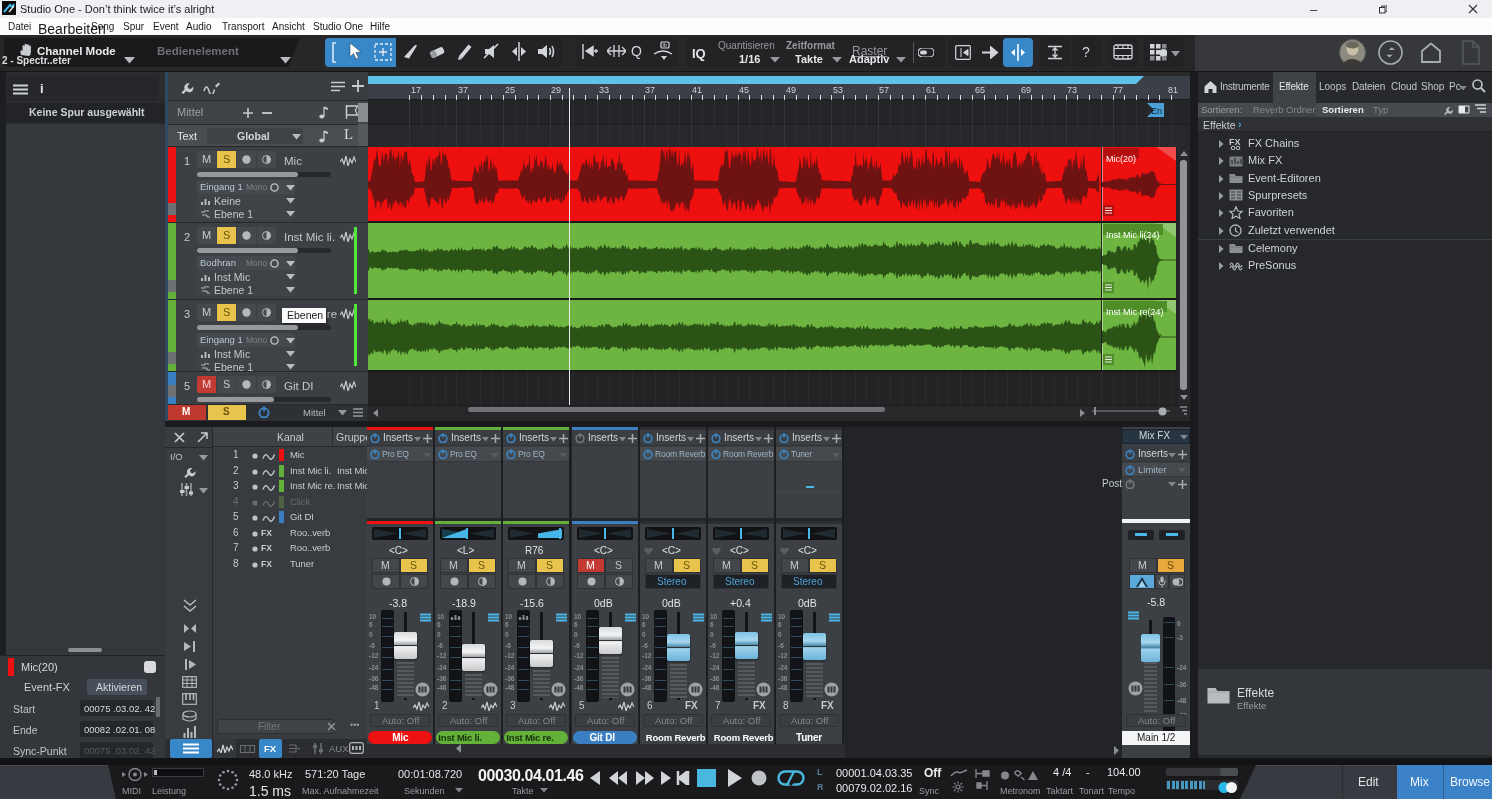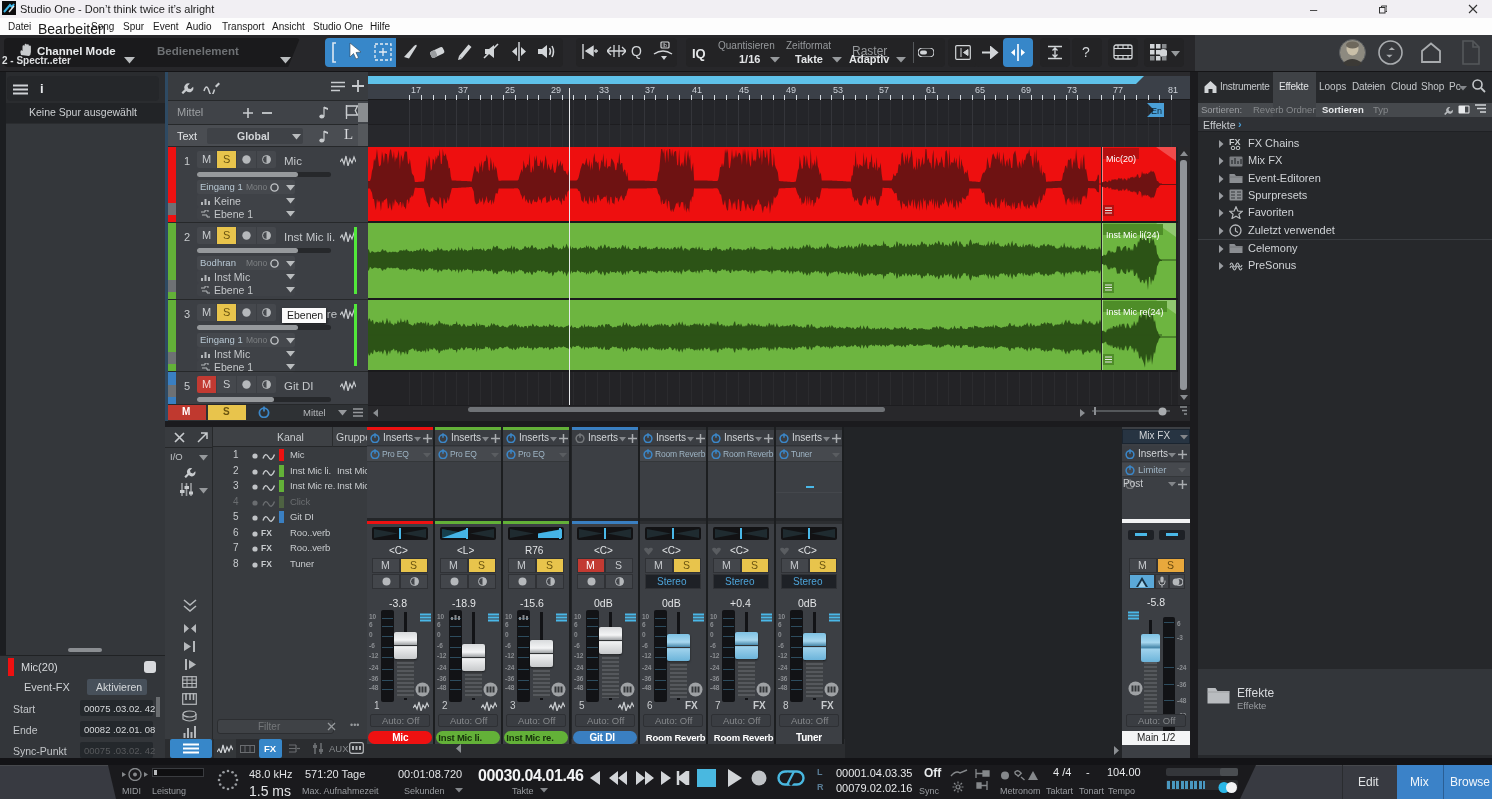--- a/index.html
+++ b/index.html
@@ -99,21 +99,21 @@
     <path d="M1 13 q9-6 18 0" stroke="#d2d5d8" stroke-width="1.5" fill="none"></path>
     <path d="M8 15 h6 l-3 4z" fill="#d2d5d8"></path>
   </svg>
 <div class="abs" style="left:686px;top:38px;width:259px;height:29px;background:#232325;border-radius:4px;"></div>
 <div class="tx" style="left:692px;top:46px;font-size:13px;color:#e4e6e8;font-weight:bold;">IQ</div>
 <div class="tx" style="left:718px;top:40px;font-size:10px;color:#96999c;font-weight:normal;">Quantisieren</div>
 <div class="tx" style="left:739px;top:53px;font-size:11px;color:#e4e6e8;font-weight:bold;">1/16</div>
 <svg style="left:770px;top:57px" width="10" height="6">
     <path d="M0 0 h10 L5 5.5z" fill="#96999c"></path>
   </svg>
-<div class="tx" style="left:786px;top:40px;font-size:10px;color:#96999c;font-weight:normal;">Zeitformat</div>
+<div class="tx" style="left:786px;top:40px;font-size:10px;color:#96999c;font-weight:bold;">Zeitformat</div>
 <div class="tx" style="left:795px;top:53px;font-size:11px;color:#e4e6e8;font-weight:bold;">Takte</div>
 <svg style="left:832px;top:57px" width="10" height="6">
     <path d="M0 0 h10 L5 5.5z" fill="#96999c"></path>
   </svg>
 <div class="tx" style="left:852px;top:44px;font-size:12px;color:#96999c;font-weight:normal;text-decoration:underline;">Raster</div>
 <div class="tx" style="left:849px;top:53px;font-size:11px;color:#e4e6e8;font-weight:bold;">Adaptiv</div>
 <svg style="left:896px;top:57px" width="10" height="6">
     <path d="M0 0 h10 L5 5.5z" fill="#96999c"></path>
   </svg>
 <div class="abs" style="left:913px;top:42px;width:1px;height:21px;background:#55585b;"></div>
@@ -183,21 +183,21 @@
   </svg>
 <div class="abs" style="left:0;top:72px;width:165px;height:686px;background:#34373b;"></div>
 <div class="abs" style="left:0;top:72px;width:165px;height:52px;background:#2a2c2f;"></div>
 <div class="abs" style="left:0;top:72px;width:6px;height:686px;background:#1c1e21;"></div>
 <div class="abs" style="left:7px;top:76px;width:152px;height:25px;background:#25272a;border-radius:4px;"></div>
 <svg style="left:13px;top:84px" width="15" height="11">
     <path d="M0 1.5 h15 M0 5.5 h15 M0 9.5 h15" stroke="#cfd2d5" stroke-width="2.2"></path>
   </svg>
 <div class="tx" style="left:40px;top:81px;font-size:13px;color:#e8eaec;font-weight:bold;">i</div>
 <div class="abs" style="left:6px;top:103px;width:159px;height:20px;background:#222427;"></div>
-<div class="tx" style="left:29px;top:106px;font-size:10.5px;color:#cdd0d3;font-weight:normal;">Keine Spur ausgewählt</div>
+<div class="tx" style="left:29px;top:106px;font-size:10.5px;color:#cdd0d3;font-weight:bold;">Keine Spur ausgewählt</div>
 <div class="abs" style="left:68px;top:648px;width:34px;height:4px;background:#8b8e92;border-radius:2px;"></div>
 <div class="abs" style="left:0;top:655px;width:165px;height:103px;background:#33363a;border-top:1px solid #202224;"></div>
 <div class="abs" style="left:8px;top:658px;width:6px;height:18px;background:#ee1111;"></div>
 <div class="tx" style="left:21px;top:661px;font-size:11px;color:#d8dadd;font-weight:normal;">Mic(20)</div>
 <div class="abs" style="left:144px;top:661px;width:12px;height:12px;background:#d8dadd;border-radius:3px;"></div>
 <div class="tx" style="left:24px;top:681px;font-size:11px;color:#cfd2d5;font-weight:normal;">Event-FX</div>
 <div class="abs" style="left:87px;top:679px;width:60px;height:16px;background:#47505a;border-radius:2px;"></div>
 <div class="tx" style="left:96px;top:681px;font-size:10.5px;color:#d5d8da;font-weight:normal;">Aktivieren</div>
 <div class="tx" style="left:13px;top:703px;font-size:10.5px;color:#c3c6c9;font-weight:normal;">Start</div>
 <div class="abs" style="left:80px;top:700px;width:73px;height:16px;background:#24282c;border-radius:2px;"></div>
@@ -1522,21 +1522,21 @@
     <path d="M5 0.3 v4.4" stroke="#3b87c9" stroke-width="1.5"></path>
   </svg>
 <div class="tx" style="left:1138px;top:464px;font-size:9.5px;color:#9eb4c4;font-weight:normal;">Limiter</div>
 <svg style="left:1178px;top:468px" width="8" height="5">
     <path d="M0 0 h8 L4 4.5z" fill="#5a5d61"></path>
   </svg>
 <svg style="left:1125px;top:479px" width="10" height="10">
     <circle cx="5" cy="5.6" r="3.9" fill="none" stroke="#75787b" stroke-width="1.5"></circle>
     <path d="M5 0.3 v4.4" stroke="#75787b" stroke-width="1.5"></path>
   </svg>
-<div class="tx" style="left:1102px;top:478px;font-size:10px;color:#c8cbce;font-weight:normal;margin-left:21px;">Post</div>
+<div class="tx" style="left:1102px;top:478px;font-size:10px;color:#c8cbce;font-weight:normal;">Post</div>
 <svg style="left:1168px;top:482px" width="8" height="5">
     <path d="M0 0 h8 L4 4.5z" fill="#83868a"></path>
   </svg>
 <svg style="left:1178px;top:480px" width="9" height="9">
     <path d="M4.5 0 v9 M0 4.5 h9" stroke="#a9acaf" stroke-width="1.5"></path>
   </svg>
 <div class="abs" style="left:1122px;top:519px;width:68px;height:4px;background:#f2f3f4;"></div>
 <div class="abs" style="left:1128px;top:530px;width:26px;height:10px;background:#1e2126;border-radius:2px;"></div>
 <div class="abs" style="left:1128px;top:533px;width:12px;height:3px;background:#4ab8e8;margin-left:7px;"></div>
 <div class="abs" style="left:1159px;top:530px;width:26px;height:10px;background:#1e2126;border-radius:2px;"></div>

